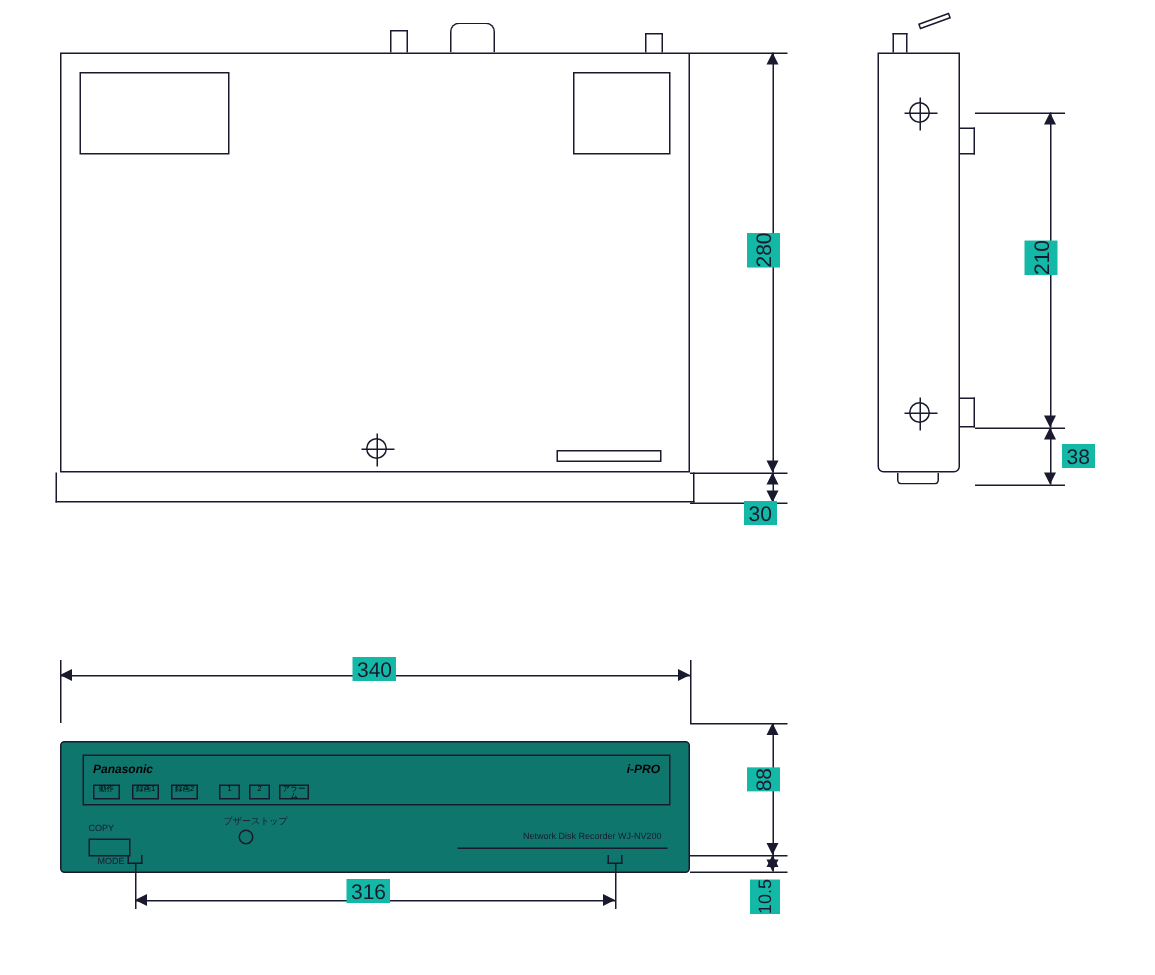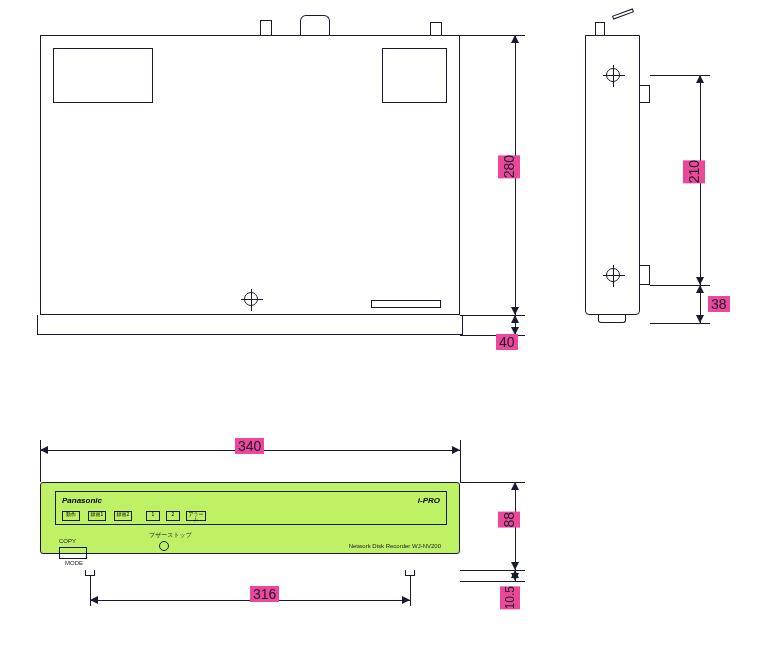--- a/index.html
+++ b/index.html
@@ -1,18 +1,18 @@
 <!DOCTYPE html>
 <html><head>
 <meta charset="utf-8">
 <style>
 *{margin:0;padding:0;box-sizing:border-box}
 body{font-family:Arial,sans-serif;background:#fff;width:770px;height:650px;position:relative}
 .view{position:absolute;border:1.5px solid #1a1a2e}
-.dim-label{position:absolute;font-size:14px;color:#1a1a2e;background:#ec4899;padding:0 3px}
+.dim-label{position:absolute;font-size:14px;color:#1a1a2e;background:#14b8a6;padding:0 3px}
 .arrow-h{position:absolute;height:1px;background:#1a1a2e}
 .arrow-h::before,.arrow-h::after{content:'';position:absolute;width:0;height:0;border-top:4px solid transparent;border-bottom:4px solid transparent;top:-4px}
 .arrow-h::before{left:0;border-right:8px solid #1a1a2e}
 .arrow-h::after{right:0;border-left:8px solid #1a1a2e}
 .arrow-v{position:absolute;width:1px;background:#1a1a2e}
 .arrow-v::before,.arrow-v::after{content:'';position:absolute;width:0;height:0;border-left:4px solid transparent;border-right:4px solid transparent;left:-4px}
 .arrow-v::before{top:0;border-bottom:8px solid #1a1a2e}
 .arrow-v::after{bottom:0;border-top:8px solid #1a1a2e}
 .ext-line{position:absolute;background:#1a1a2e}
 .vlabel{writing-mode:vertical-rl;transform:rotate(180deg)}
@@ -41,21 +41,21 @@
 <div style="position:absolute;left:430px;top:22px;width:12px;height:13px;border:1px solid #1a1a2e;border-bottom:none"></div>
 
 <div class="view" style="left:37px;top:315px;width:426px;height:20px;border-top:none"></div>
 
 <div class="ext-line" style="left:460px;top:35px;width:65px;height:1px"></div>
 <div class="ext-line" style="left:460px;top:315px;width:65px;height:1px"></div>
 <div class="ext-line" style="left:460px;top:335px;width:65px;height:1px"></div>
 <div class="arrow-v" style="left:515px;top:35px;height:280px"></div>
 <div class="dim-label vlabel" style="left:498px;top:155px">280</div>
 <div class="arrow-v" style="left:515px;top:315px;height:20px"></div>
-<div class="dim-label" style="left:496px;top:334px">40</div>
+<div class="dim-label" style="left:496px;top:334px">30</div>
 
 <div class="view" style="left:585px;top:35px;width:55px;height:280px;background:#fff;border-radius:0 0 4px 4px">
   <div class="centermark" style="left:20px;top:32px"></div>
   <div class="centermark" style="left:20px;top:232px"></div>
 </div>
 
 <div style="position:absolute;left:595px;top:22px;width:10px;height:13px;border:1px solid #1a1a2e;border-bottom:none"></div>
 <div style="position:absolute;left:612px;top:12px;width:22px;height:4px;border:1px solid #1a1a2e;transform:rotate(-20deg)"></div>
 
 <div style="position:absolute;left:640px;top:85px;width:10px;height:18px;border:1px solid #1a1a2e;border-left:none"></div>
@@ -64,21 +64,21 @@
 <div style="position:absolute;left:598px;top:315px;width:28px;height:8px;border:1px solid #1a1a2e;border-top:none;border-radius:0 0 3px 3px"></div>
 
 <div class="ext-line" style="left:650px;top:75px;width:60px;height:1px"></div>
 <div class="ext-line" style="left:650px;top:285px;width:60px;height:1px"></div>
 <div class="ext-line" style="left:650px;top:323px;width:60px;height:1px"></div>
 <div class="arrow-v" style="left:700px;top:75px;height:210px"></div>
 <div class="dim-label vlabel" style="left:683px;top:160px">210</div>
 <div class="arrow-v" style="left:700px;top:285px;height:38px"></div>
 <div class="dim-label" style="left:708px;top:296px">38</div>
 
-<div class="view" style="left:40px;top:482px;width:420px;height:72px;background:#bef264;border-radius:3px">
+<div class="view" style="left:40px;top:494px;width:420px;height:88px;background:#0f766e;border-radius:3px">
   <div class="front-panel" style="left:14px;top:8px;width:392px;height:34px">
     <span class="branding" style="left:6px;top:4px">Panasonic</span>
     <span class="branding" style="right:6px;top:4px">i-PRO</span>
     <div style="position:absolute;left:6px;bottom:3px;display:flex;gap:8px">
       <div class="tiny-box" style="position:relative;width:18px;height:10px"><span>動作</span></div>
       <div class="tiny-box" style="position:relative;width:18px;height:10px"><span>録画1</span></div>
       <div class="tiny-box" style="position:relative;width:18px;height:10px"><span>録画2</span></div>
     </div>
     <div style="position:absolute;left:90px;bottom:3px;display:flex;gap:6px">
       <div class="tiny-box" style="position:relative;width:14px;height:10px"><span>1</span></div>
@@ -99,21 +99,21 @@
 <div class="foot" style="left:405px;top:570px"></div>
 
 <div class="ext-line" style="left:40px;top:440px;width:1px;height:42px"></div>
 <div class="ext-line" style="left:460px;top:440px;width:1px;height:42px"></div>
 <div class="arrow-h" style="left:40px;top:450px;width:420px"></div>
 <div class="dim-label" style="left:235px;top:438px">340</div>
 
 <div class="ext-line" style="left:90px;top:576px;width:1px;height:30px"></div>
 <div class="ext-line" style="left:410px;top:576px;width:1px;height:30px"></div>
 <div class="arrow-h" style="left:90px;top:600px;width:320px"></div>
-<div class="dim-label" style="left:250px;top:586px">316</div>
+<div class="dim-label" style="left:231px;top:586px">316</div>
 
 <div class="ext-line" style="left:460px;top:482px;width:65px;height:1px"></div>
 <div class="ext-line" style="left:460px;top:570px;width:65px;height:1px"></div>
 <div class="ext-line" style="left:460px;top:581px;width:65px;height:1px"></div>
 <div class="arrow-v" style="left:515px;top:482px;height:88px"></div>
 <div class="dim-label vlabel" style="left:498px;top:512px">88</div>
 
 <div class="arrow-v" style="left:515px;top:570px;height:11px"></div>
 <div class="dim-label vlabel" style="left:500px;top:586px;font-size:12px">10.5</div>
 

